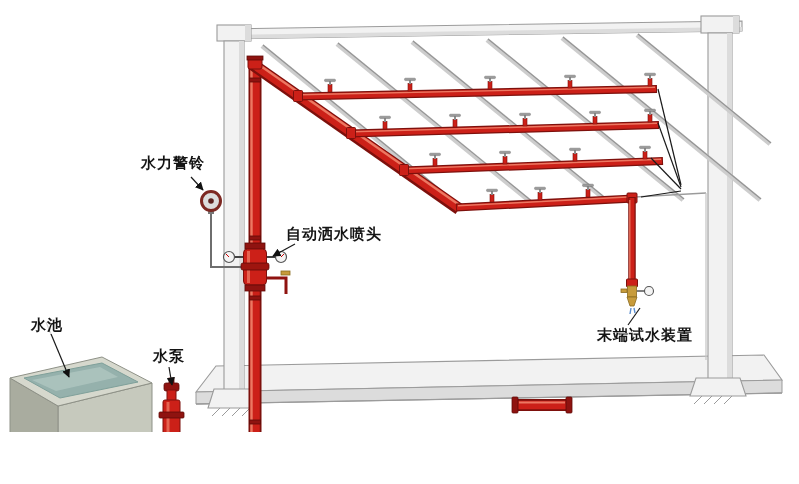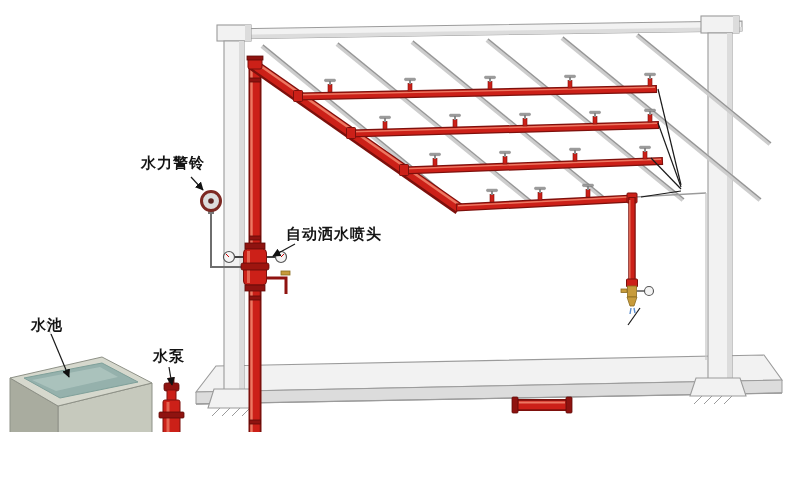--- a/index.html
+++ b/index.html
@@ -230,14 +230,15 @@
     <path class="leader" d="M681,189 L651,158" stroke-width="1"></path>
     <path class="leader" d="M681,191 L641,197" stroke-width="1"></path>
     <path class="leader" d="M640,308 L628,325" stroke-width="1"></path>
   </g>
 </svg>
 
 <div class="lbl" style="left:140px;top:154px;">水力警铃</div>
 <div class="lbl" style="left:285px;top:225px;">自动洒水喷头</div>
 <div class="lbl" style="left:30px;top:316px;">水池</div>
 <div class="lbl" style="left:152px;top:347px;">水泵</div>
+<div class="lbl" style="left:596px;top:326px;">末端试水装置</div>
 
 </div>
 
 </body></html>

